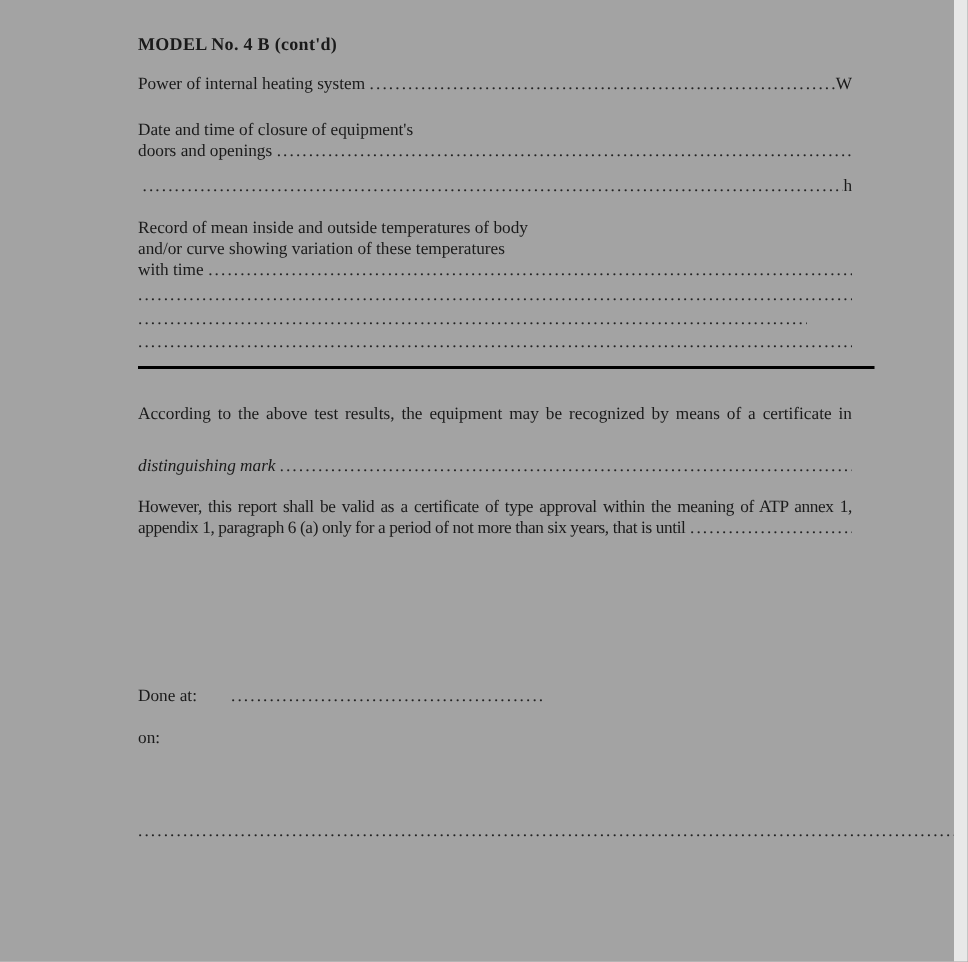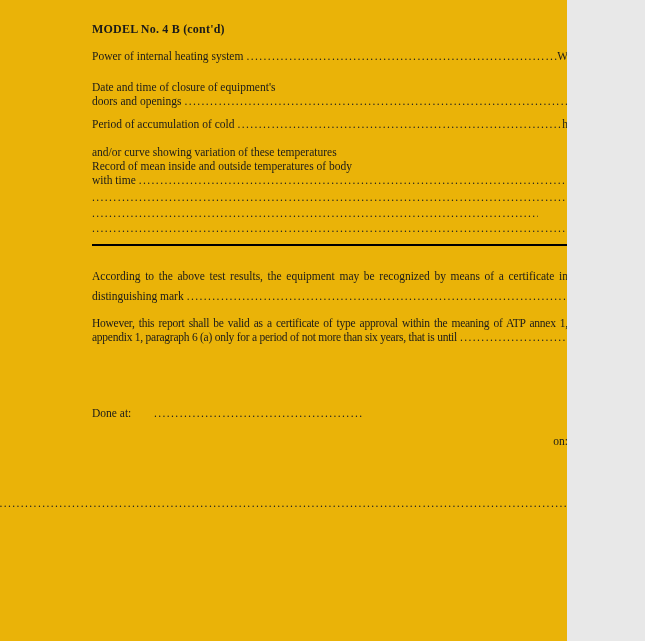--- a/index.html
+++ b/index.html
@@ -1,40 +1,40 @@
 <!DOCTYPE html>
 <html><head>
 <meta charset="utf-8">
 <style>
   html, body { margin: 0; padding: 0; }
   body { background: #e8e8e8; }
   .page {
     position: relative;
-    width: 567px;
+    width: 636px;
     height: 641px;
-    background: #eab308;
+    background: #a3a3a3;
     font-family: "Liberation Serif", serif;
     font-size: 11.5px;
     line-height: 14px;
     color: #1a1a1a;
     overflow: hidden;
   }
   .content {
     margin-left: 92px;
     width: 476px;
   }
   .title {
     margin-top: 22px;
     font-size: 12px;
     font-weight: bold;
     letter-spacing: 0.2px;
   }
   .row {
     display: flex;
-    align-items: flex-end;
+    align-items: flex-start;
   }
   .label { white-space: nowrap; flex: 0 0 auto; }
   .leader {
     flex: 1 1 auto;
     min-width: 0;
     overflow: hidden;
     white-space: nowrap;
     letter-spacing: 1.4px;
     color: #222;
     margin-left: 3px;
@@ -73,26 +73,26 @@
     height: 2px;
     background: #000;
   }
 
   .just {
     text-align: justify;
     text-align-last: justify;
     font-family: Liberation Serif, serif;
   }
   .m-para1 { margin-top: 23px; }
-  .m-para1-l3 { margin-top: 6px; }
+  .m-para1-l3 { margin-top: 21px; font-style: italic; }
   .m-para2 { margin-top: 27px; }
   .tight { letter-spacing: -0.25px; margin-top: 13px; }
   .tight .leader { letter-spacing: 1.4px; }
 
-  .m-doneat { margin-top: 62px; }
+  .m-doneat { margin-top: 98px; }
   .m-on     { margin-top: 14px; flex-direction: column; }
   .sig-label { flex: 0 0 62px; white-space: nowrap; }
   .sig-line1 { flex: 0 0 210px; margin-left: 0; }
   .sig-gap   { flex: 0 0 26px; }
   .sig-line2 { flex: 0 0 143px; margin-left: 0; }
   .officer {
     margin-top: 28px;
     margin-left: 298px;
     width: 143px;
     text-align: left;
@@ -116,28 +116,27 @@
 
     <div class="m-closure">
       <div>Date and time of closure of equipment's</div>
       <div class="row">
         <span class="label">doors and openings</span>
         <span class="leader">........................................................................................................................................................................................................................................................</span>
       </div>
     </div>
 
     <div class="row m-cold">
-      <span class="label">Period of accumulation of cold</span>
       <span class="leader">........................................................................................................................................................................................................................................................</span>
       <span class="unit">h</span>
     </div>
 
     <div class="m-record">
+      <div>Record of mean inside and outside temperatures of body</div>
       <div>and/or curve showing variation of these temperatures</div>
-      <div>Record of mean inside and outside temperatures of body</div>
       <div class="row">
         <span class="label">with time</span>
         <span class="leader">........................................................................................................................................................................................................................................................</span>
       </div>
       <div class="leader-line m-cont">........................................................................................................................................................................................................................................................</div>
     </div>
 
     <div class="leader-line m-dots1">........................................................................................................................................................................................................................................................</div>
     <div class="leader-line m-dots2">........................................................................................................................................................................................................................................................</div>
 

